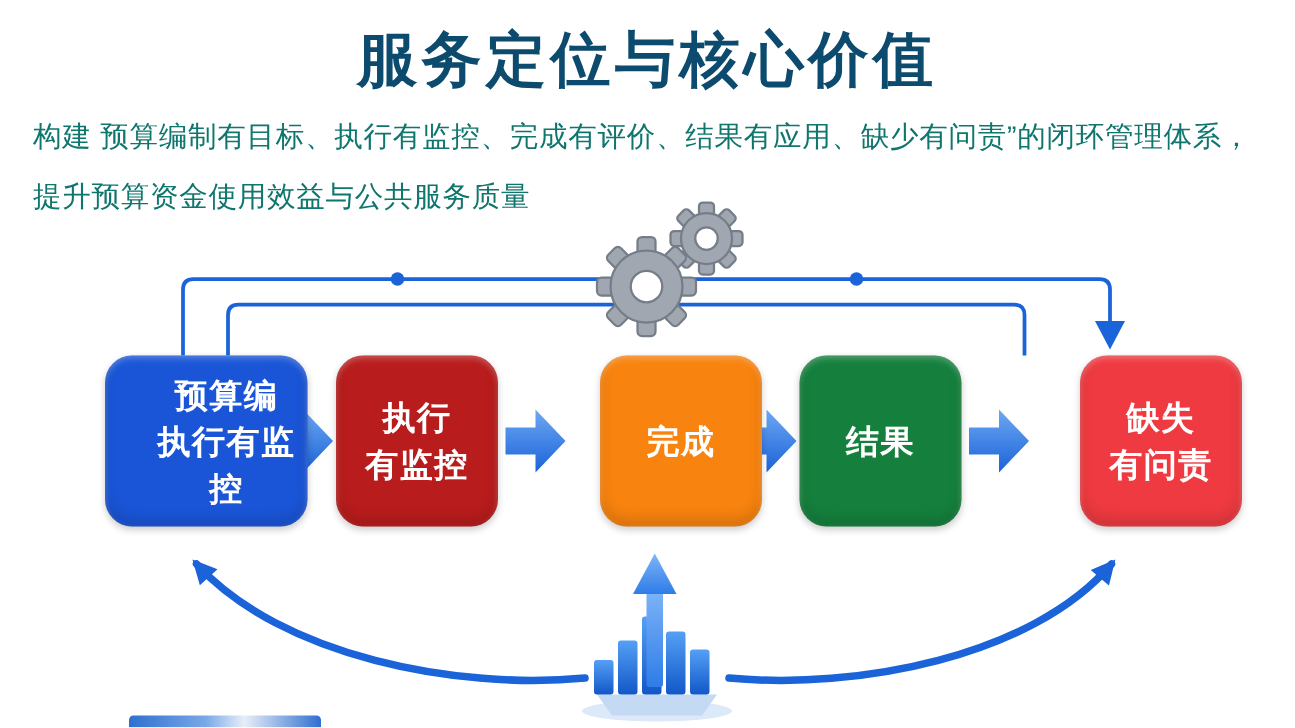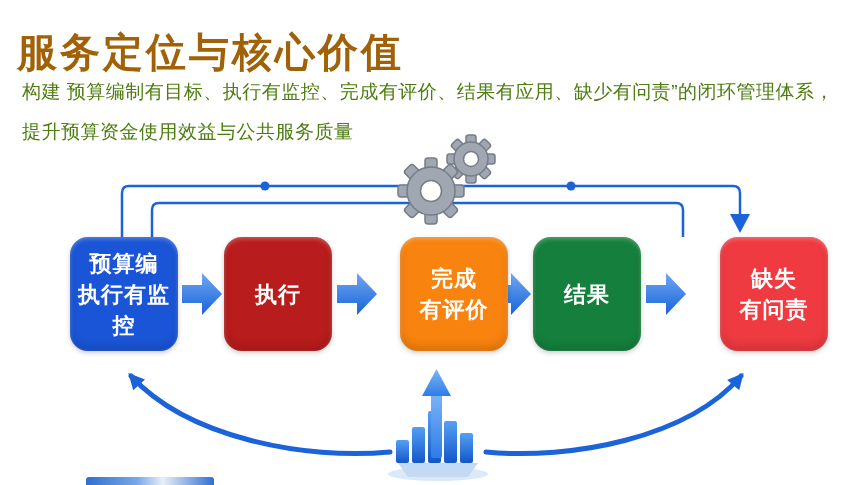--- a/index.html
+++ b/index.html
@@ -5,28 +5,28 @@
   html,body{margin:0;padding:0;background:#fff;}
   .canvas{
     position:relative;
     width:863px;height:485px;
     background:#ffffff;
     overflow:hidden;
     font-family:"Liberation Sans","DejaVu Sans",sans-serif;
   }
   .title{
     position:absolute;top:8px;left:0;right:0;
-    margin:17px;
-    font-size:40px;font-weight:900;color:#a16207;
+    margin:4px;text-align:center;
+    font-size:40px;font-weight:900;color:#0c4a6e;
     letter-spacing:3px;
   }
   .intro{
     position:absolute;top:72px;left:22px;right:10px;
     margin:0;font-size:19px;line-height:40px;
-    color:#4d7c0f;font-weight:500;letter-spacing:0.5px;
+    color:#0f766e;font-weight:500;letter-spacing:0.5px;
   }
   .intro .line{display:block;}
   .overlay{
     position:absolute;left:0;top:0;width:863px;height:485px;
     z-index:1;
   }
   .step{
     position:absolute;top:237px;width:108px;height:114px;
     border-radius:18px;z-index:2;
     display:flex;flex-direction:column;align-items:center;justify-content:center;
@@ -138,30 +138,30 @@
         <rect x="444" y="421" width="13" height="42" rx="2"></rect>
         <rect x="460" y="433" width="13" height="30" rx="2"></rect>
       </g>
       <g fill="url(#upArrowGrad)">
         <rect x="431" y="392" width="11" height="66" rx="2"></rect>
         <polygon points="422,396 451,396 436.5,369"></polygon>
       </g>
     </g>
   </svg>
 
-  <div class="step step-0" style="background: rgb(26, 85, 215);">
+  <div class="step step-0" style="background: rgb(26, 85, 215); padding-left: 27px;">
     <span>预算编</span>
     <span>执行有监控</span>
   </div>
   <div class="step step-1" style="background: #b91c1c;">
     <span>执行</span>
+    <span>有监控</span>
   </div>
   <div class="step step-2" style="background: rgb(248, 131, 14);">
     <span>完成</span>
-    <span>有评价</span>
   </div>
   <div class="step step-3" style="background: #15803d;">
     <span>结果</span>
   </div>
   <div class="step step-4" style="background: rgb(238, 58, 64);">
     <span>缺失</span>
     <span>有问责</span>
   </div>
 
   <div class="corner-logo"></div>

